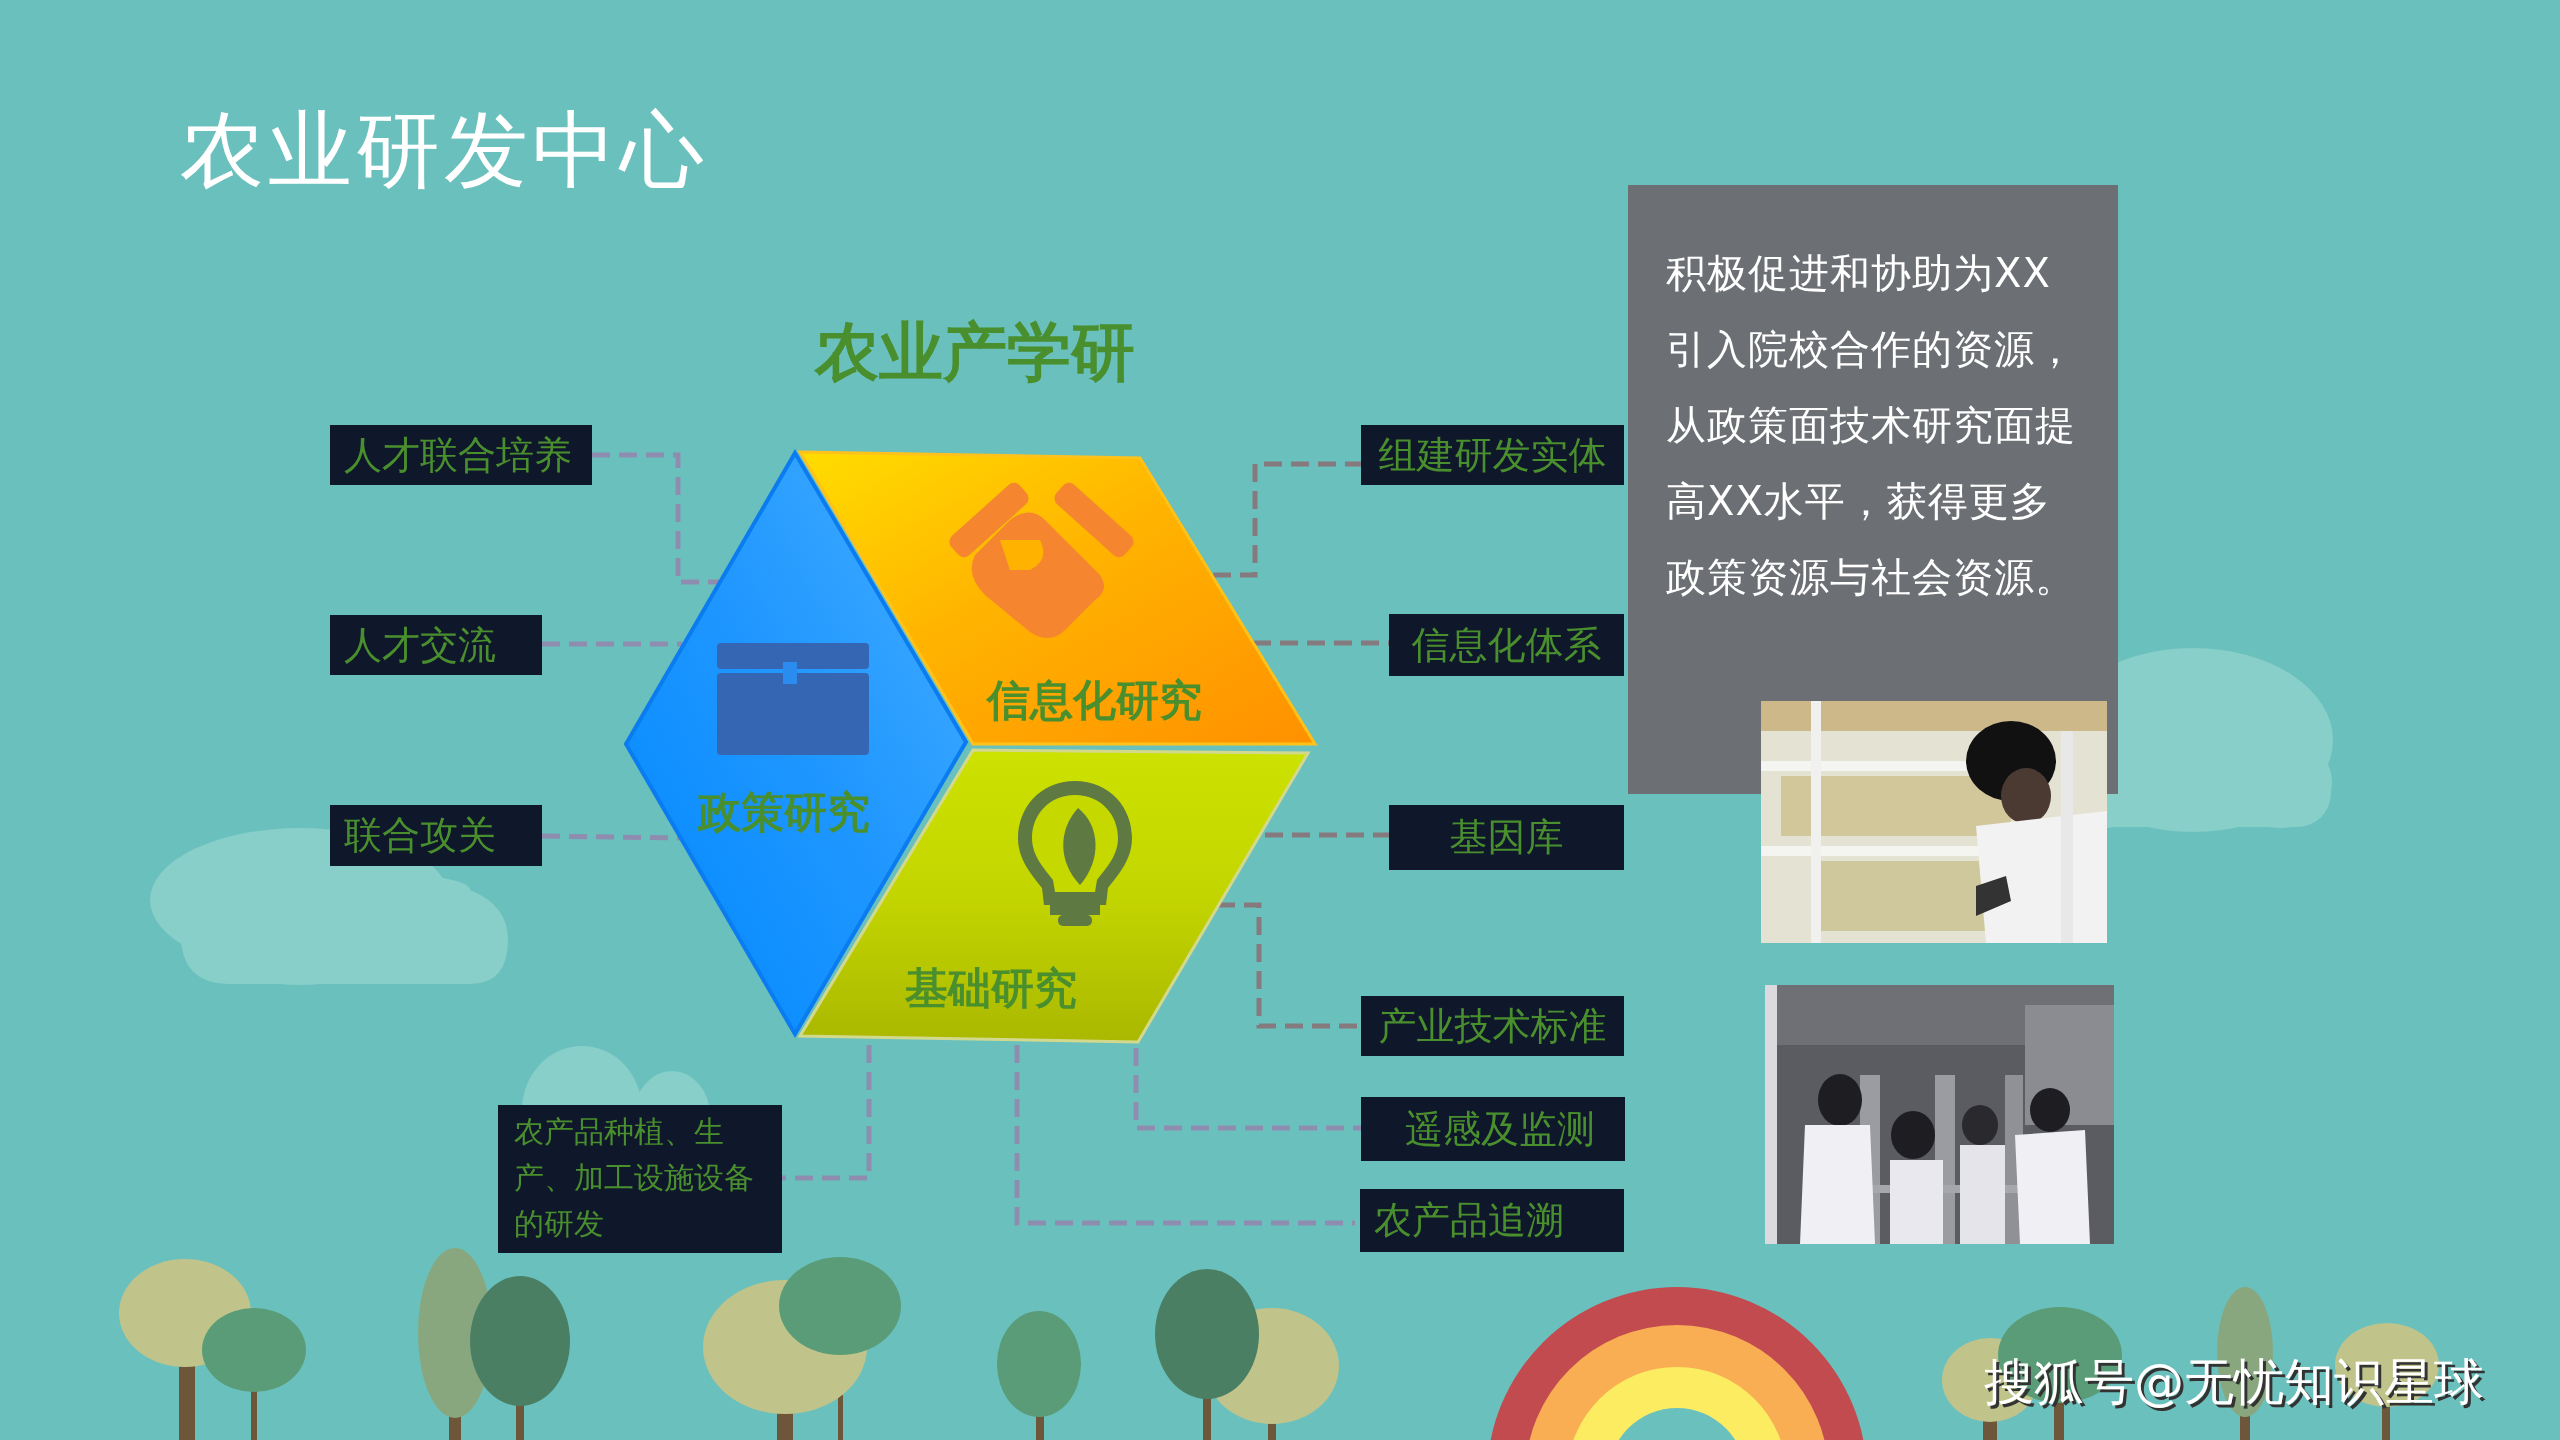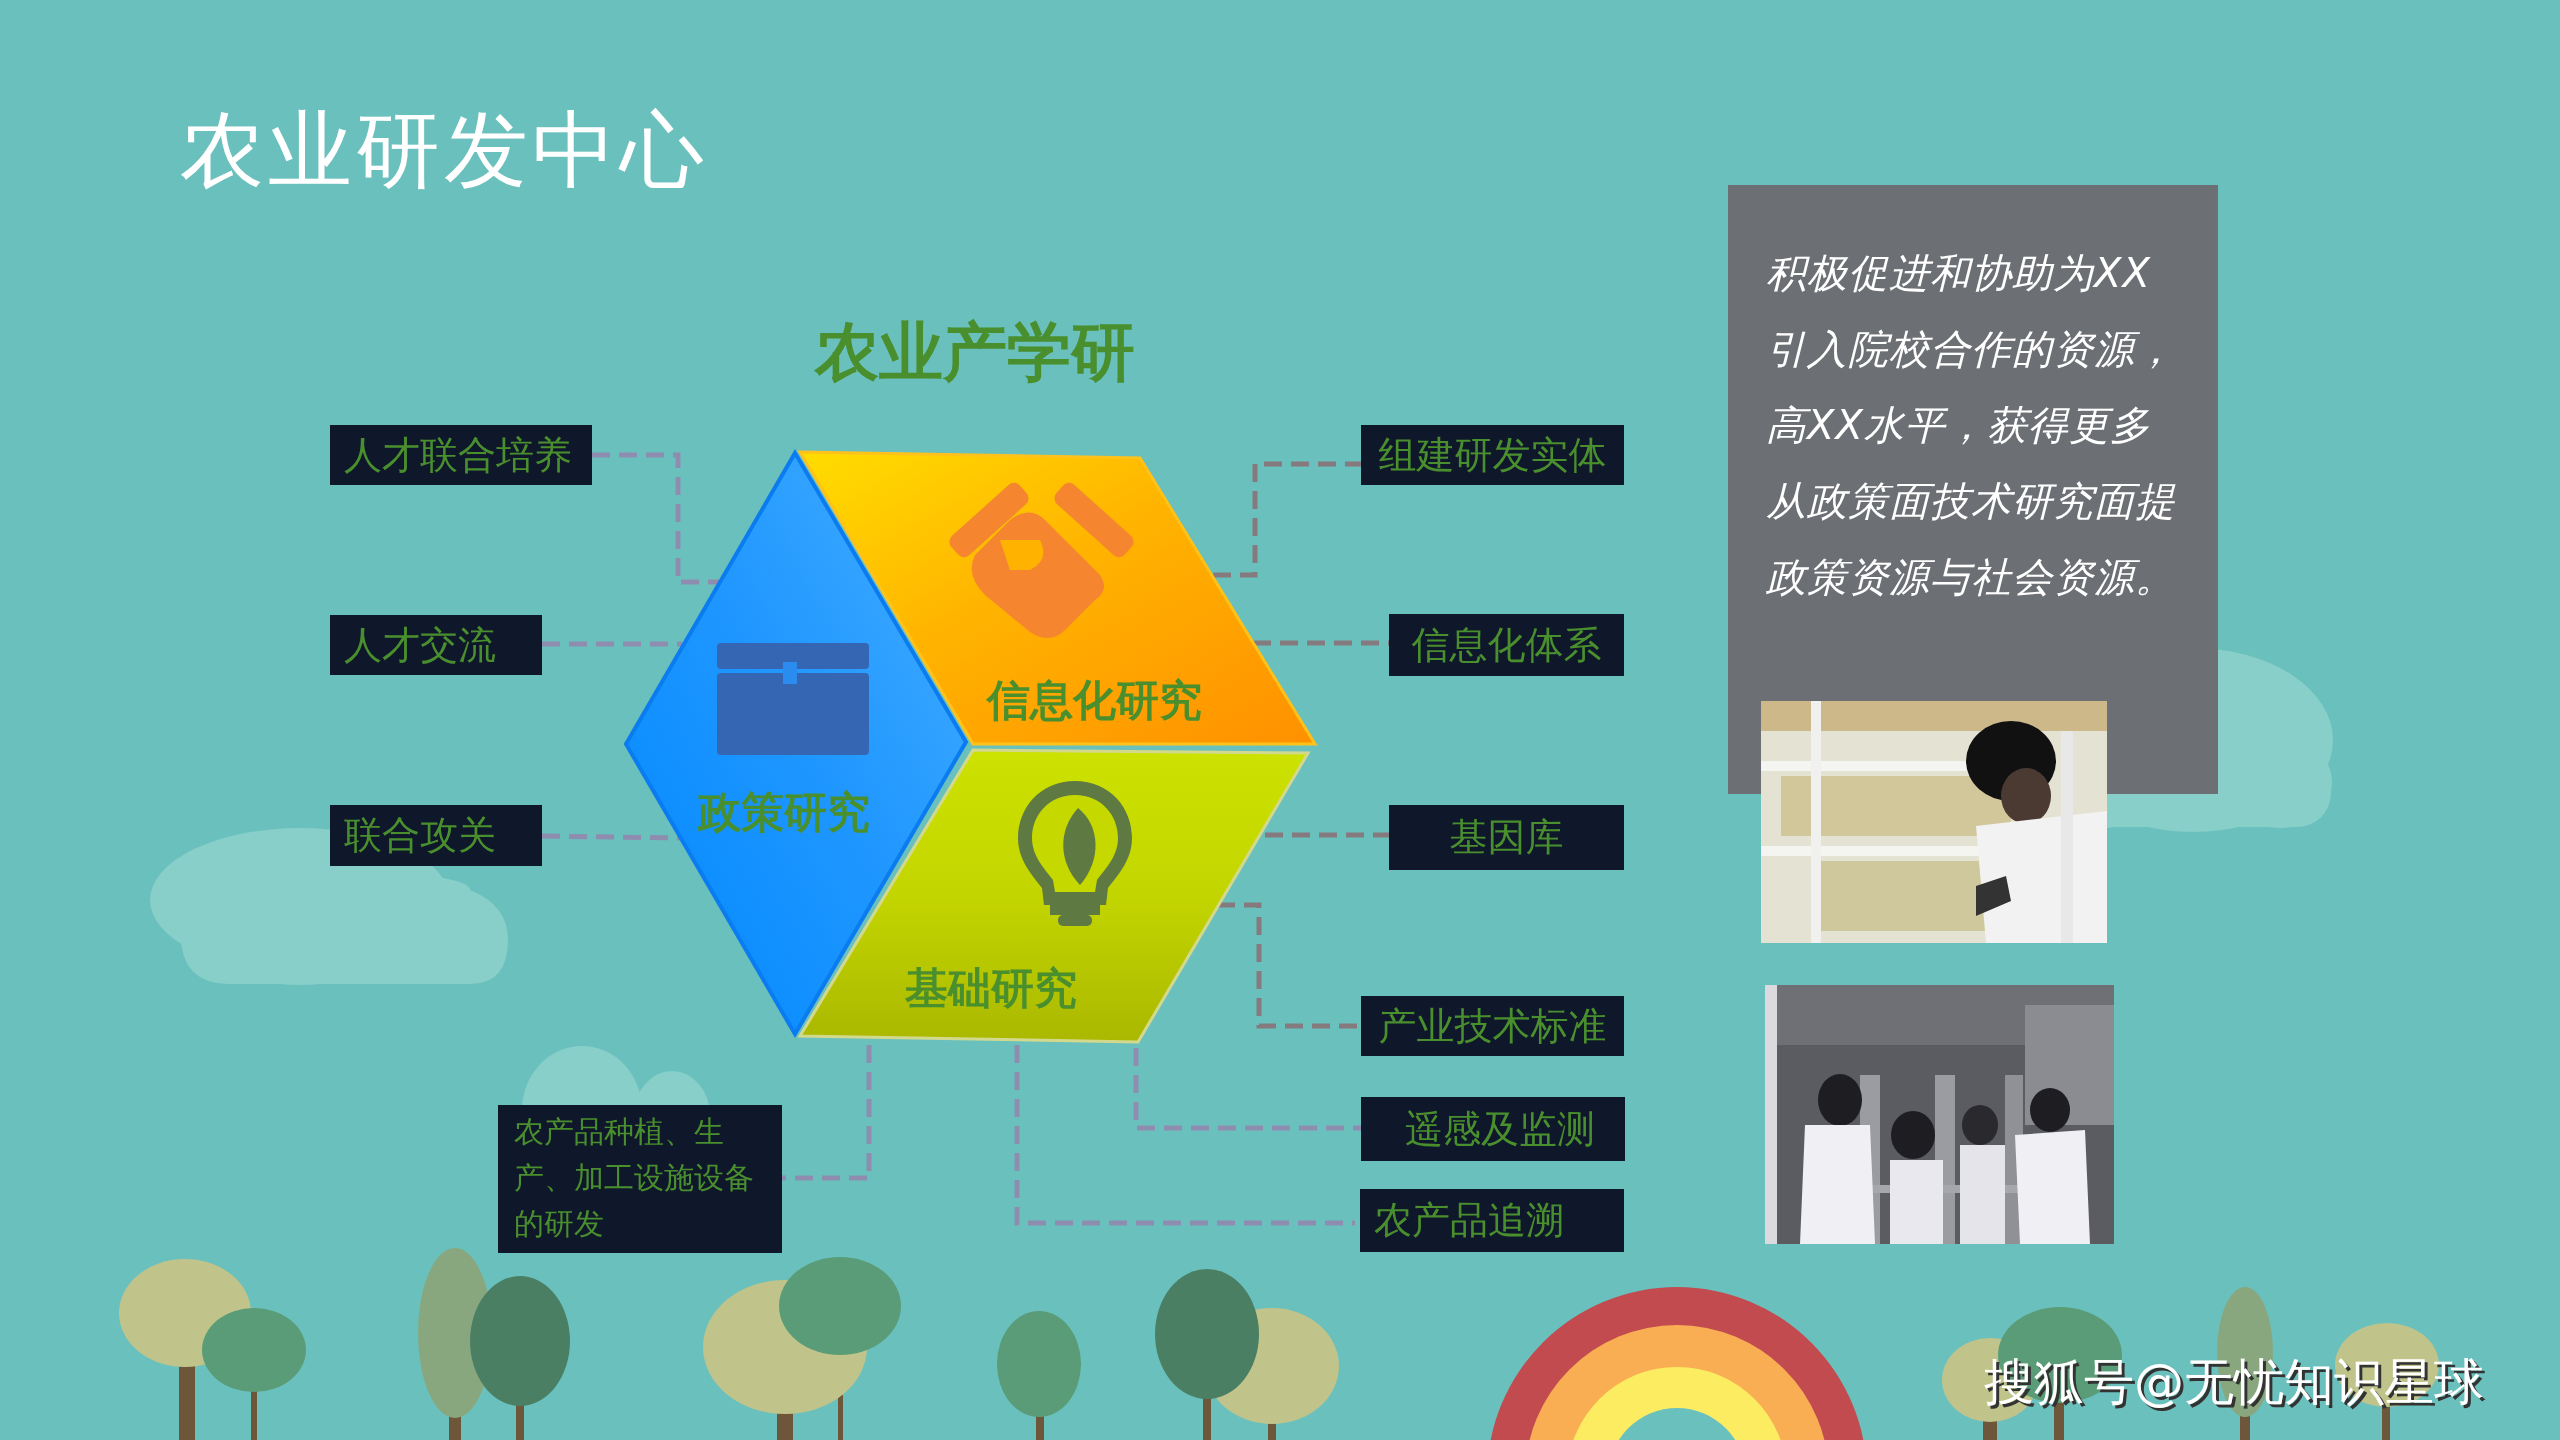--- a/index.html
+++ b/index.html
@@ -32,22 +32,22 @@
     white-space: normal; line-height: 46px; padding: 4px 16px 0 16px;
     font-size: 30px;
   }
 
   .panel-text {
     position: absolute; font-size: 43px; font-weight: bold; color: #4A8F2E;
     white-space: nowrap; line-height: 56px;
   }
 
   .info-box {
-    position: absolute; left: 1728px; top: 185px; width: 490px; height: 609px;
-    background: #6C6F74; box-sizing: border-box; padding: 50px 28px 0 38px; font-style: italic;
+    position: absolute; left: 1628px; top: 185px; width: 490px; height: 609px;
+    background: #6C6F74; box-sizing: border-box; padding: 50px 28px 0 38px;
   }
   .info-box p {
     margin: 0; color: #ffffff; font-size: 40px; line-height: 76px;
     letter-spacing: 1px;
   }
 
   .photo { position: absolute; overflow: hidden; }
   .photo svg { width: 100%; height: 100%; display: block; }
 
   .watermark {
@@ -201,22 +201,22 @@
 <div class="label right" style="left:1389px; top:805px; width:235px; height:65px; line-height:65px;">基因库</div>
 <div class="label right" style="left:1361px; top:996px; width:263px; height:60px;">产业技术标准</div>
 <div class="label left" style="left:1361px; top:1097px; width:264px; height:64px; line-height:64px;padding-left:44px;">遥感及监测</div>
 <div class="label left" style="left:1360px; top:1189px; width:264px; height:63px; line-height:63px;">农产品追溯</div>
 
 <div class="label multi" style="left:498px; top:1105px; width:284px; height:148px;">农产品种植、生产、加工设施设备的研发</div>
 
 <div class="info-box">
   <p>积极促进和协助为XX</p>
   <p>引入院校合作的资源，</p>
+  <p>从政策面技术研究面提</p>
   <p>高XX水平，获得更多</p>
-  <p>从政策面技术研究面提</p>
   <p>政策资源与社会资源。</p>
 </div>
 
 <div class="photo" style="left:1761px; top:701px; width:346px; height:242px;">
   <svg viewBox="0 0 346 242" preserveAspectRatio="none" xmlns="http://www.w3.org/2000/svg">
     <rect width="346" height="242" fill="#E4E2D2"></rect>
     <rect x="0" y="0" width="346" height="30" fill="#CDB88A"></rect>
     <rect x="0" y="60" width="260" height="10" fill="#F4F4F0"></rect>
     <rect x="20" y="75" width="230" height="60" fill="#D2C79A"></rect>
     <rect x="0" y="145" width="260" height="10" fill="#F4F4F0"></rect>

